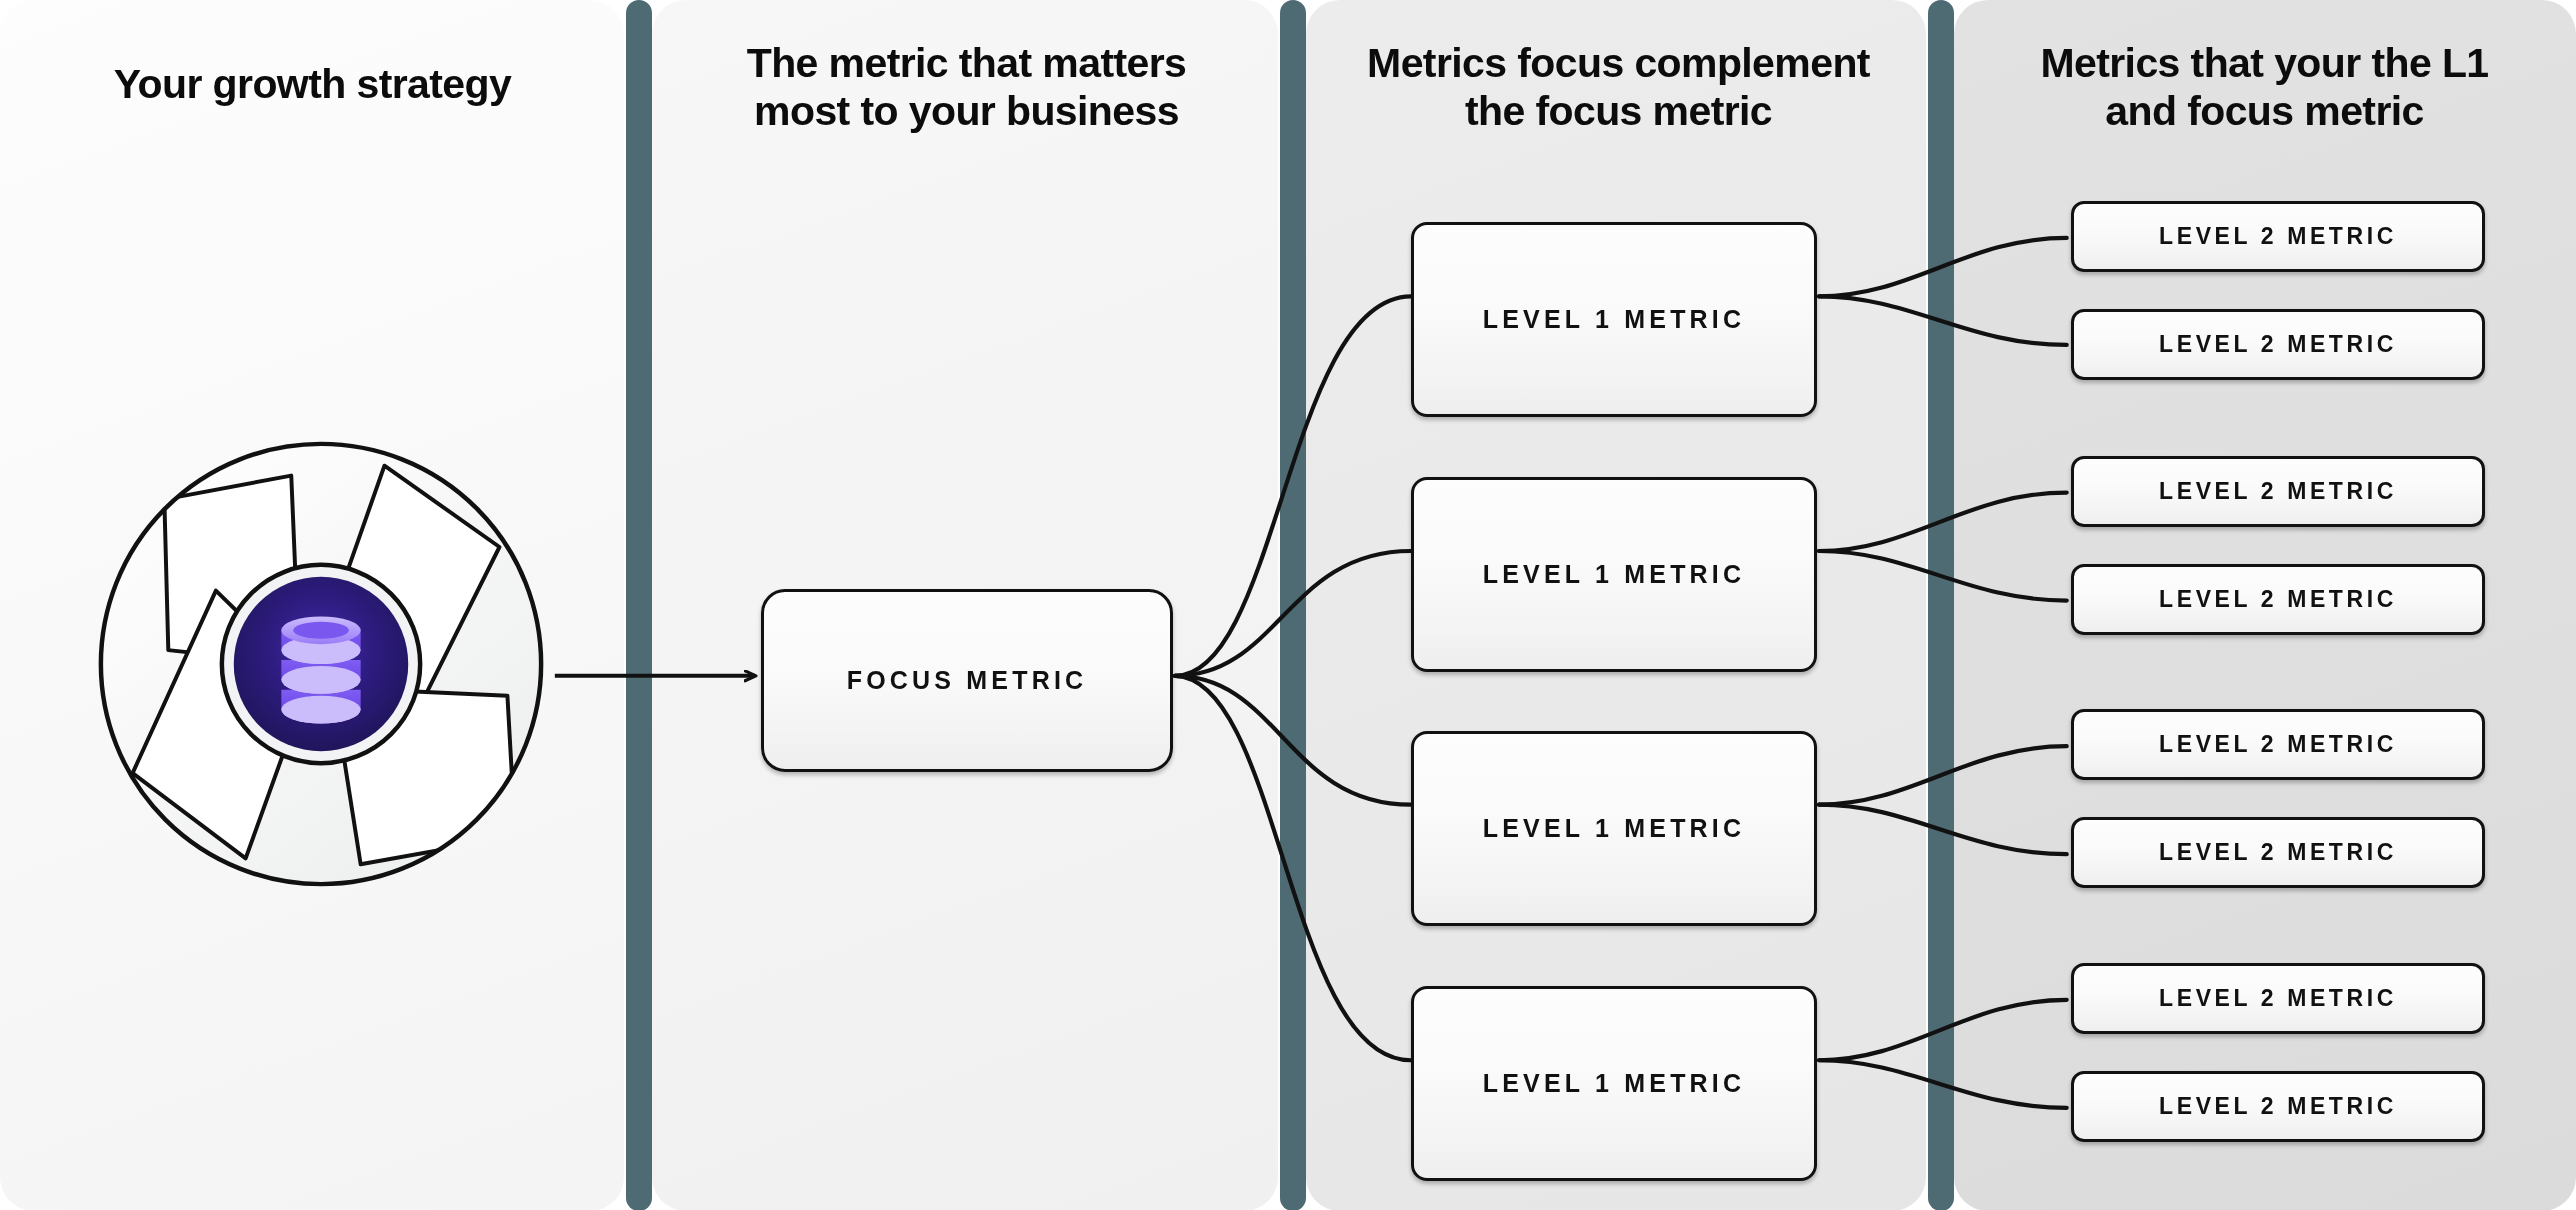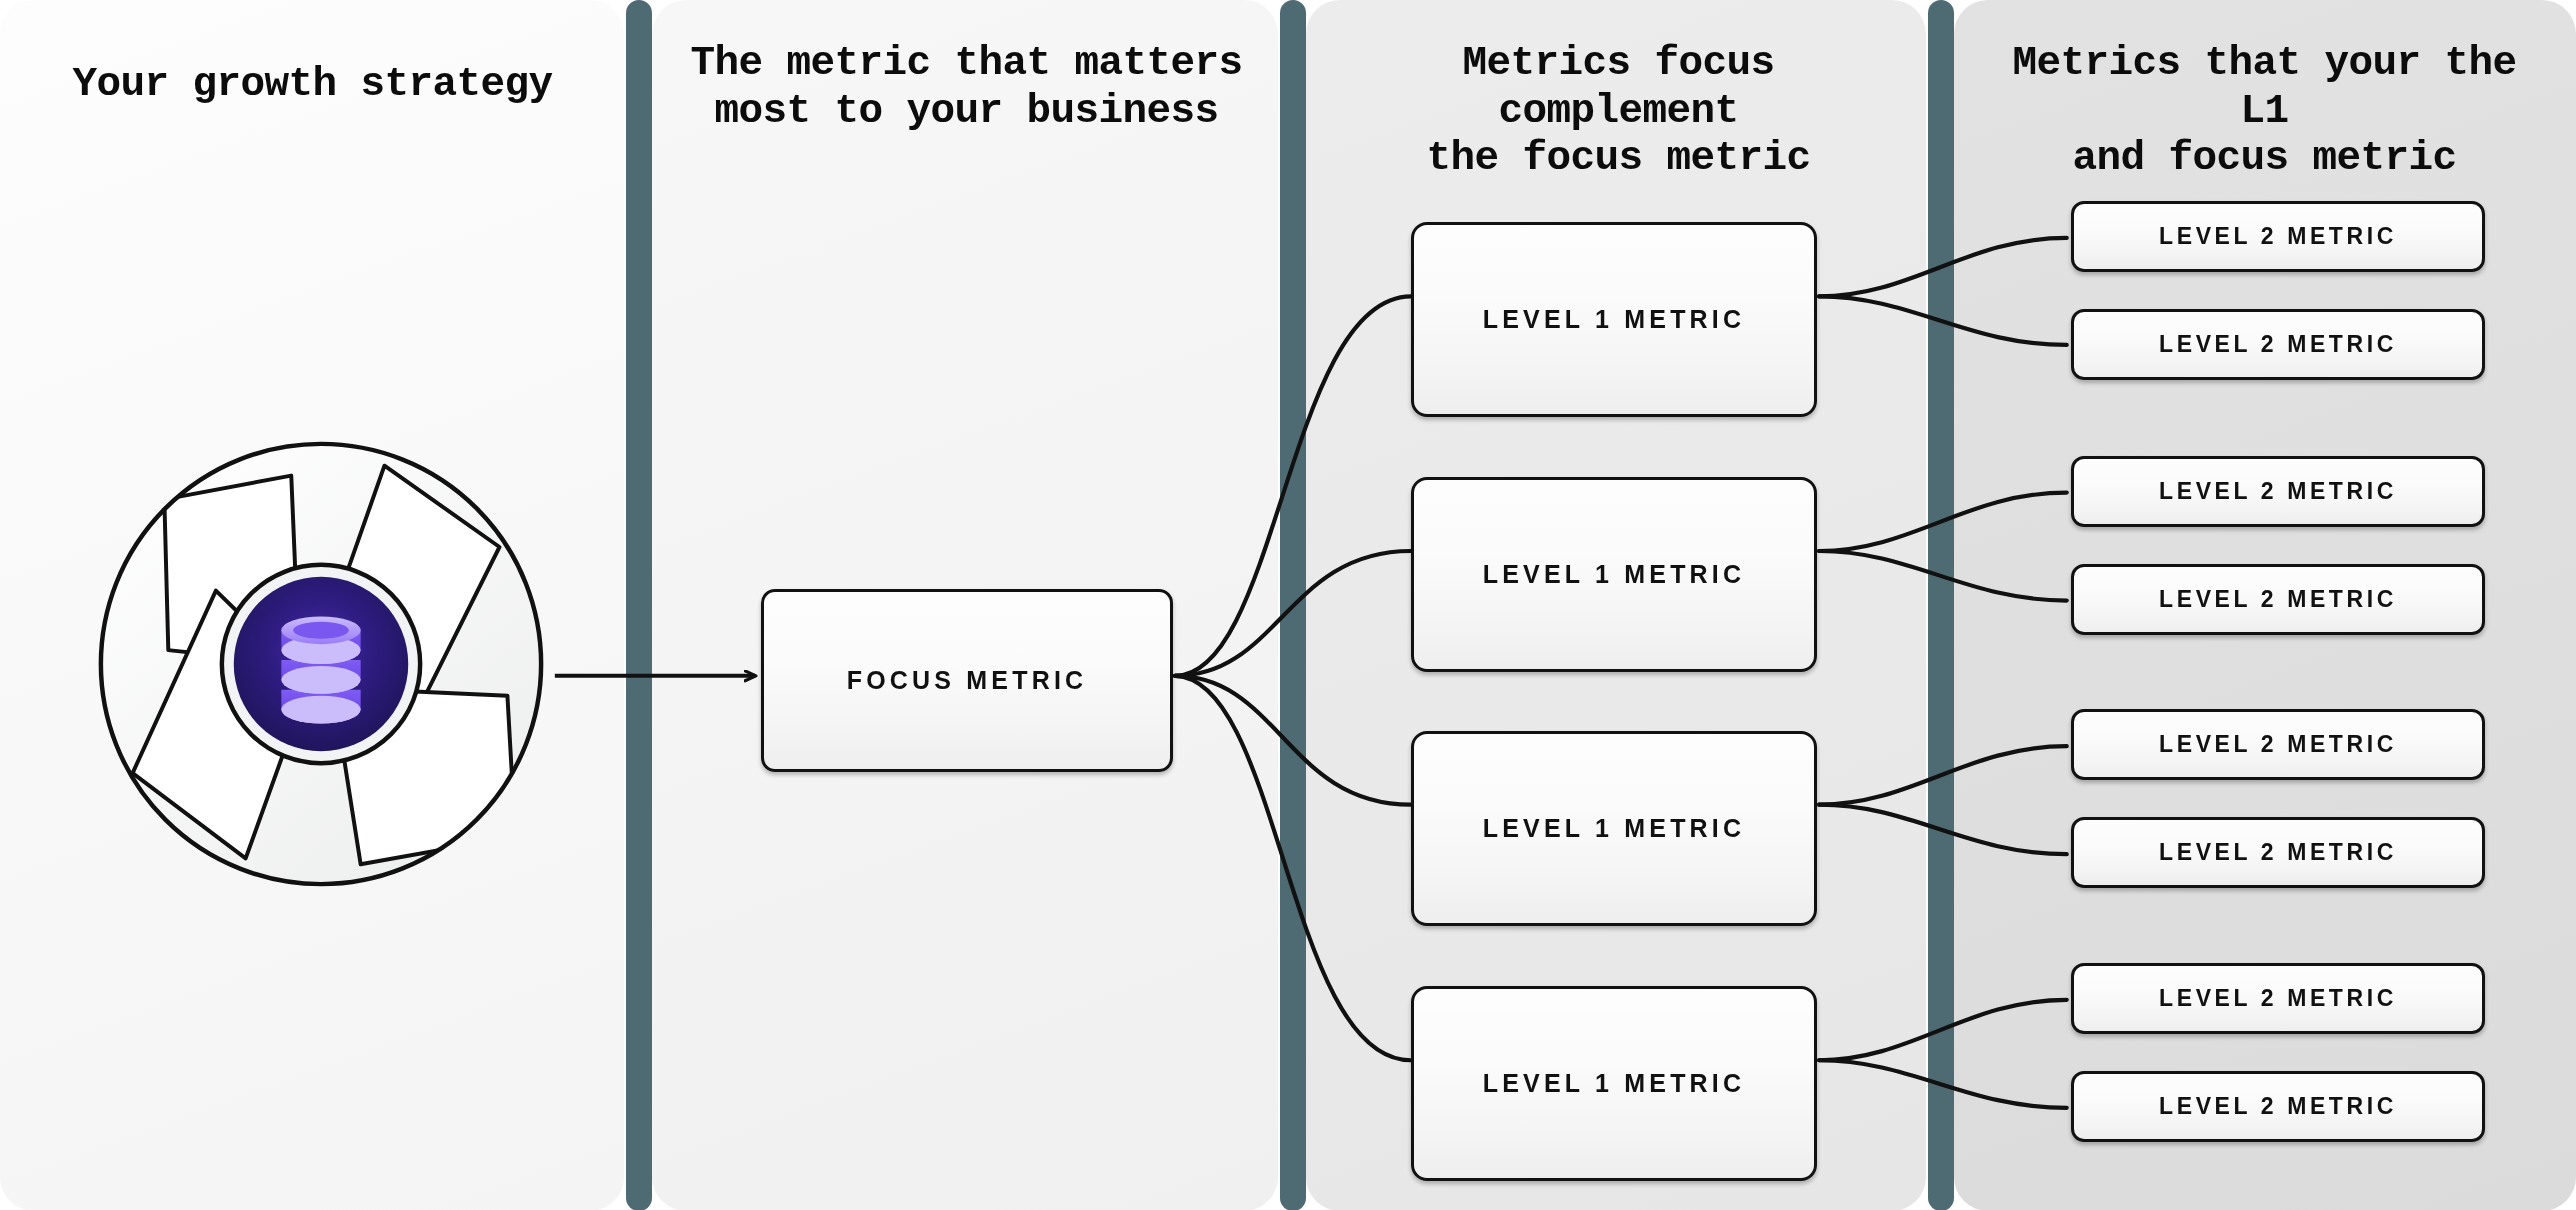--- a/index.html
+++ b/index.html
@@ -64,21 +64,21 @@
 
   
   .col-heading {
     position: absolute;
     text-align: center;
     color: #0c0c0c;
     font-weight: 700;
     font-size: 41px;
     line-height: 1.16;
     letter-spacing: -0.6px;
-    font-family: Liberation Mono, monospace;
+    font-family: Liberation Sans, sans-serif;
   }
   .head-1 { left: 30px;   width: 565px; top: 61px; }
   .head-2 { left: 684px;  width: 565px; top: 40px; }
   .head-3 { left: 1338px; width: 561px; top: 40px; }
   .head-4 { left: 1982px; width: 565px; top: 40px; }
 
   
   #wires {
     position: absolute;
     left: 0; top: 0;
@@ -111,21 +111,21 @@
     font-family: "Liberation Sans", "DejaVu Sans", sans-serif;
     text-align: center;
     white-space: nowrap;
   }
 
   .node-focus {
     left: 761px;
     top: 589px;
     width: 412px;
     height: 183px;
-    border-radius: 14px;
+    border-radius: 24px;
     font-size: 25px;
     letter-spacing: 4.2px;
   }
 
   .node-l1 {
     left: 1411px;
     width: 406px;
     height: 195px;
     border-radius: 16px;
     font-size: 25px;

